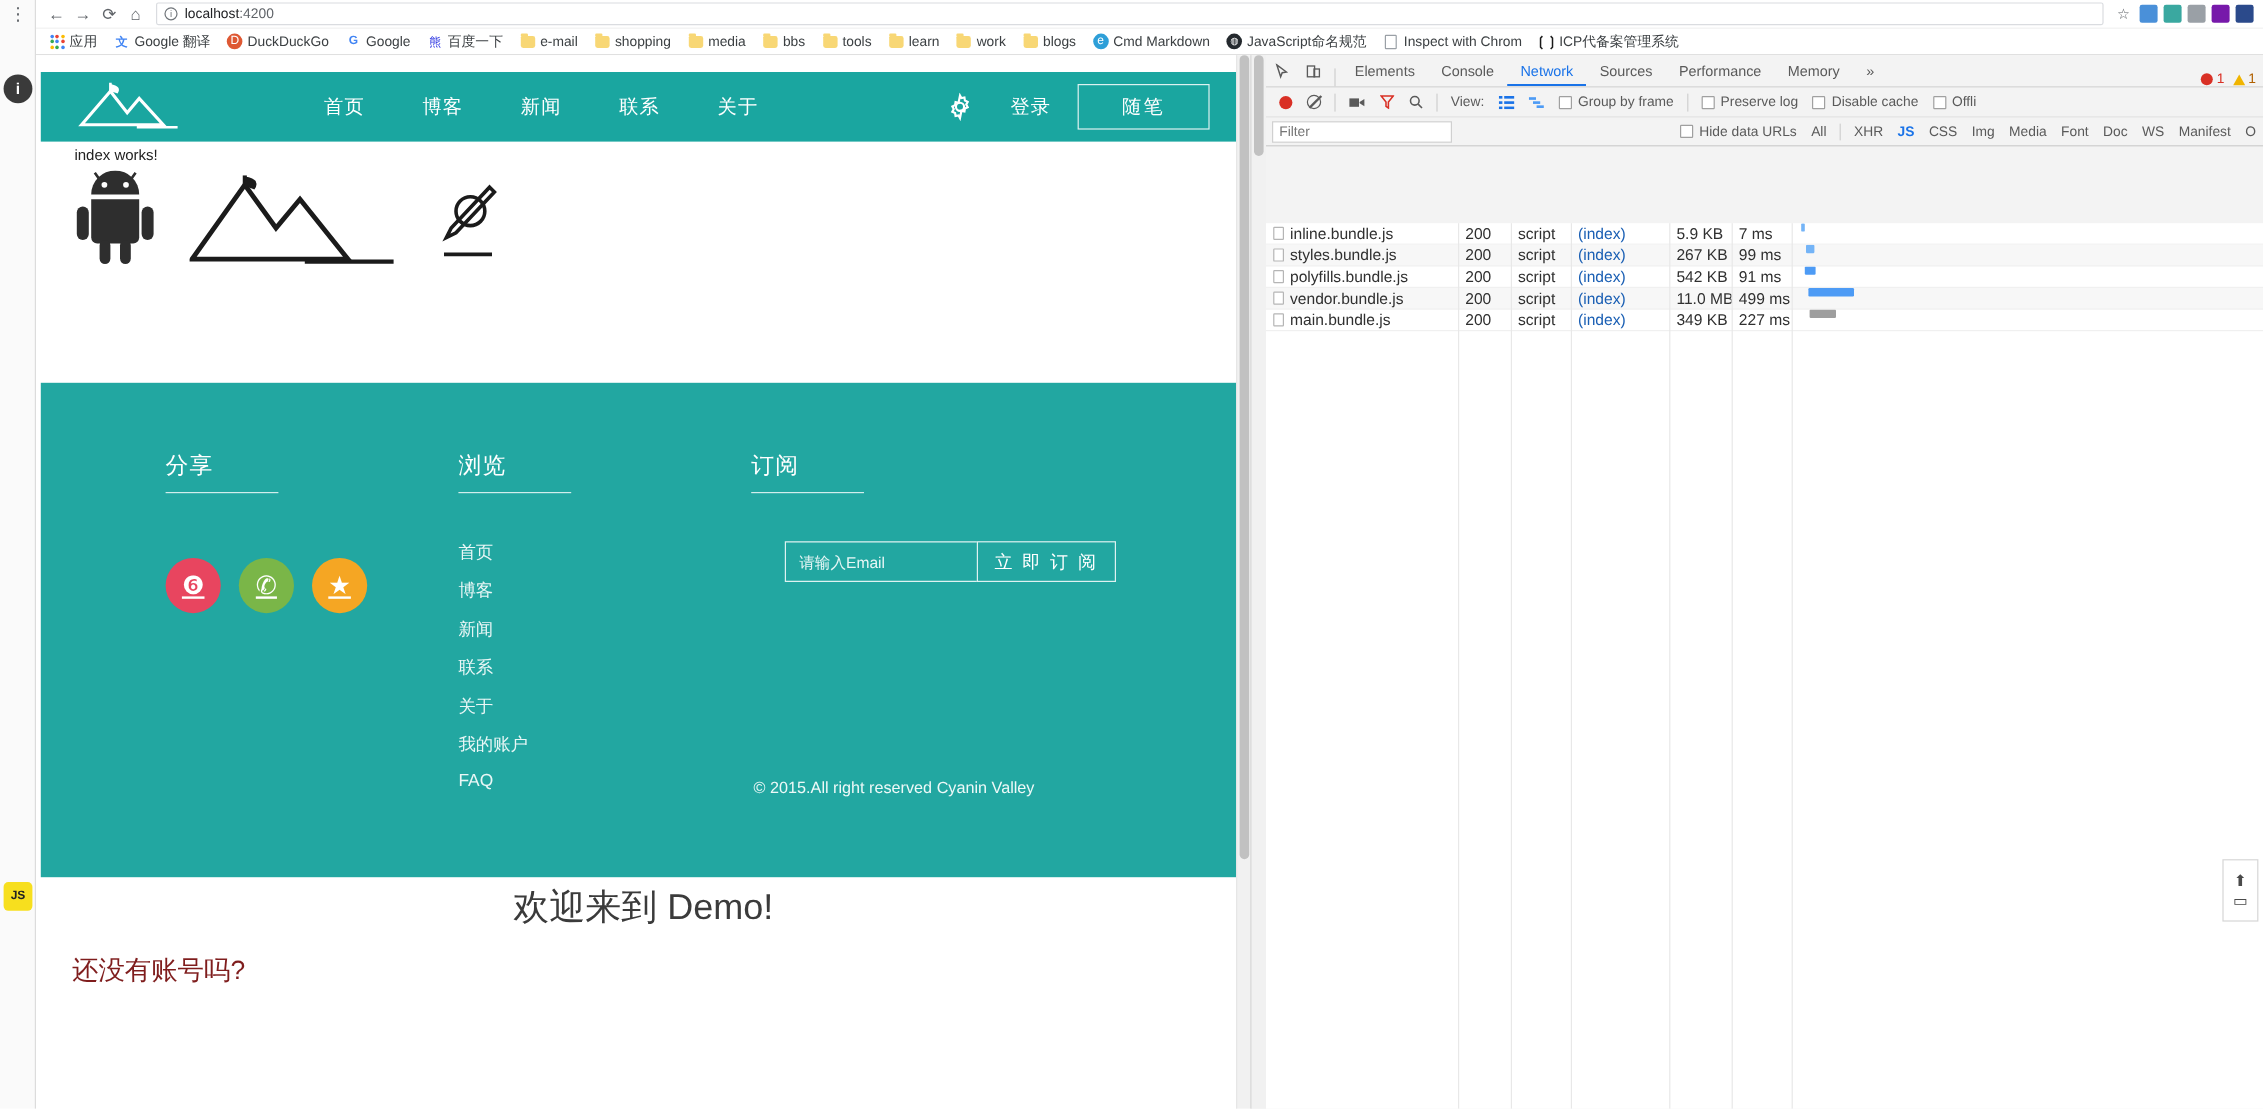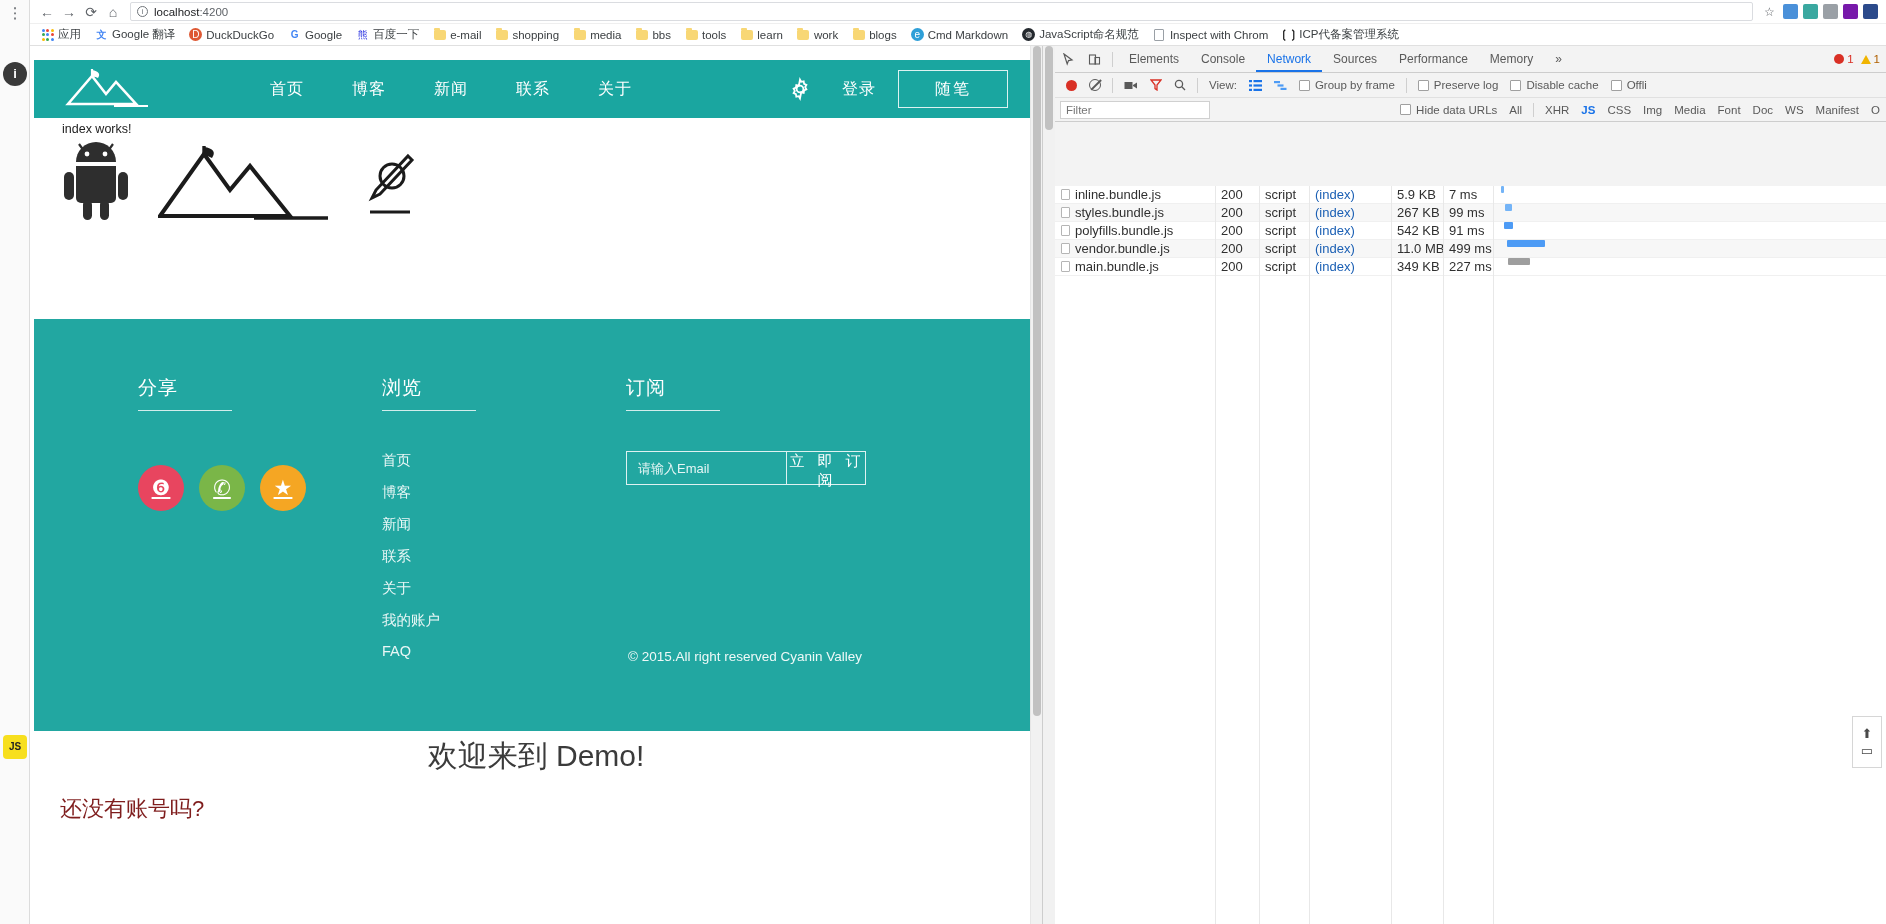--- a/index.html
+++ b/index.html
@@ -126,26 +126,26 @@
   .social{
     width:46px; height:46px; border-radius:50%; display:flex; align-items:center;
     justify-content:center; color:#fff; font-size:21px;
   }
   .flinks{ position:absolute; left:0; top:76px; display:flex; flex-direction:column; gap:13px; }
   .flinks a{ color:#e9f7f6; font-size:14.5px; text-decoration:none; }
   .sub-row{ position:absolute; left:0; top:76px; display:flex; }
   .sub-input{
     width:160px; height:34px; border:1px solid rgba(255,255,255,.85); border-right:none;
     background:transparent; color:#eafaf9; font-size:13px; padding:0 11px;
-    font-family:inherit; outline:none;
+    font-family:inherit; outline:none;margin-left:28px;
   }
   .sub-input::placeholder{ color:#e6f6f5; }
   .sub-btn{
-    width:80px; height:34px; border:1px solid rgba(255,255,255,.85); background:transparent;
-    color:#fff; font-size:15px; letter-spacing:2px; font-family:Liberation Mono, monospace; cursor:pointer;
+    width:116px; height:34px; border:1px solid rgba(255,255,255,.85); background:transparent;
+    color:#fff; font-size:15px; letter-spacing:2px; font-family:Liberation Sans, sans-serif; cursor:pointer;
   }
   .copyright{
     position:absolute; left:594px; top:330px; color:#eef9f8; font-size:13.5px;
   }
   .welcome{
     position:absolute; left:0; width:1012px; top:690px; text-align:center;
     font-size:30px; color:#3b3b3b;
   }
   .below-text{
     position:absolute; left:30px; top:748px; font-size:22px; color:#7f1d1d;
@@ -159,21 +159,21 @@
     font-family:"Liberation Sans", sans-serif;
   }
   .dt-vscroll{
     position:absolute; left:0; top:0; width:12px; height:878px; background:#f1f1f1;
   }
   .dt-vscroll .thumb{ position:absolute; left:2px; top:0; width:8px; height:84px; background:#c1c1c1; border-radius:4px;}
 
   .dt-tabbar{
     position:absolute; left:12px; top:0; right:0; height:27px;
     background:#f3f3f3; border-bottom:1px solid #cdcdcd;
-    display:flex; align-items:center; font-size:12px; color:#5a5a5a;
+    display:flex; align-items:flex-end; font-size:12px; color:#5a5a5a;
   }
   .dt-tool{ width:26px; height:26px; display:flex; align-items:center; justify-content:center; color:#5a5a5a;}
   .dt-sep{ width:1px; height:15px; background:#cfcfcf; margin:0 5px; }
   .dt-tab{ padding:0 11px; height:26px; line-height:27px; cursor:default; }
   .dt-tab.active{ color:#1a73e8; box-shadow: inset 0 -2px 0 #1a73e8; }
   .dt-right{ margin-left:auto; display:flex; align-items:center; padding-right:6px; gap:7px;}
   .err-badge{ color:#d93025; font-size:11.5px; display:flex; align-items:center; gap:3px;}
   .warn-badge{ color:#b06000; font-size:11.5px; display:flex; align-items:center; gap:3px;}
 
   .dt-toolbar2{

